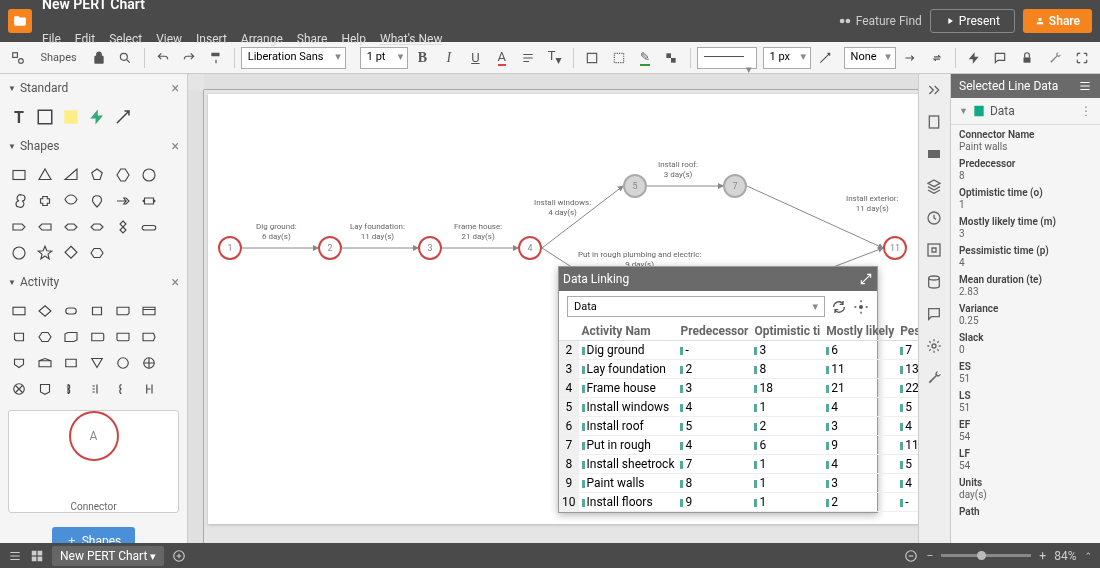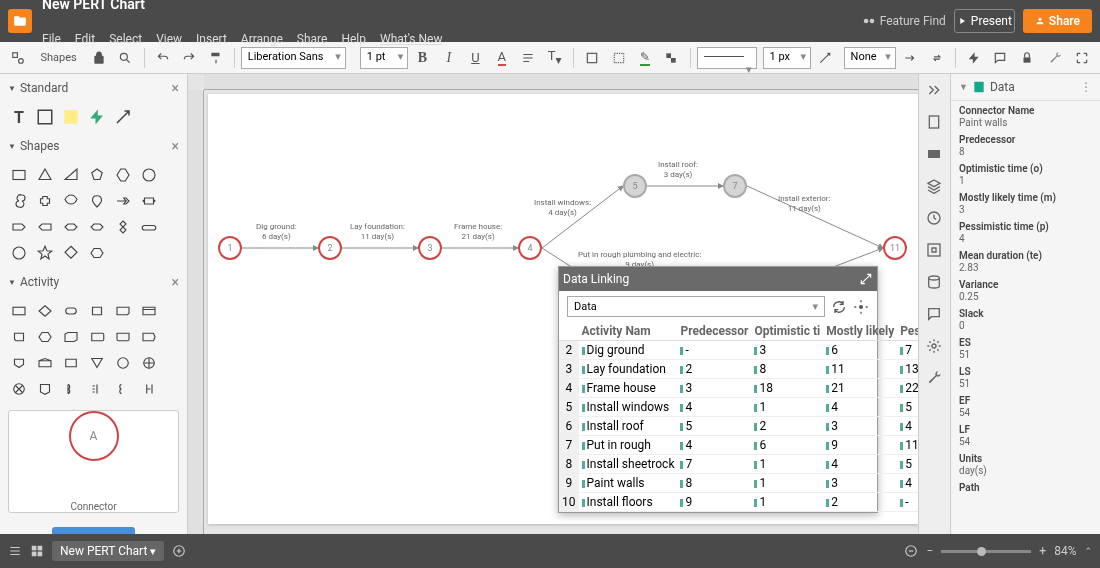--- a/index.html
+++ b/index.html
@@ -5,21 +5,21 @@
 *{margin:0;padding:0;box-sizing:border-box;font-family:-apple-system,BlinkMacSystemFont,"Segoe UI",Roboto,sans-serif;font-size:12px}
 body{width:1100px;height:568px;overflow:hidden;background:#e5e5e5}
 .header{background:#4a4a4a;color:#fff;height:42px;display:flex;align-items:center;padding:0 8px}
 .folder-icon{width:24px;height:24px;background:#f5841f;border-radius:3px;margin-right:10px;display:flex;align-items:center;justify-content:center}
 .title-area{flex:1}
 .doc-title{font-size:14px;font-weight:600;color:#fff}
 .menu-bar{display:flex;gap:14px;font-size:11px;color:#ddd;margin-top:20px}
 .menu-bar span{cursor:pointer}
 .header-right{display:flex;gap:8px;align-items:center}
 .ff-btn{color:#ccc;display:flex;gap:4px;font-size:11px}
-.present-btn{border:1px solid #888;color:#fff;padding:4px 2px;border-radius:3px;display:flex;align-items:center;gap:4px;font-size:11px}
+.present-btn{border:1px solid #888;color:#fff;padding:4px 14px;border-radius:3px;display:flex;align-items:center;gap:4px;font-size:11px}
 .share-btn{background:#f5841f;color:#fff;padding:5px 12px;border-radius:3px;display:flex;align-items:center;gap:4px;font-size:11px;font-weight:600}
 .toolbar{background:#f5f5f5;height:32px;display:flex;align-items:center;padding:0 6px;border-bottom:1px solid #ccc;gap:2px}
 .tb-btn{width:26px;height:26px;display:flex;align-items:center;justify-content:center;color:#555;cursor:pointer;border-radius:2px}
 .tb-label{color:#555;padding:0 8px;font-size:11px}
 .tb-sep{width:1px;height:20px;background:#ccc;margin:0 4px}
 .sel{border:1px solid #aaa;background:#fff;font-size:11px;padding:2px 18px 2px 6px;height:22px;position:relative}
 .sel::after{content:"▾";position:absolute;right:4px;color:#888}
 .line-swatch{width:60px}
 .main{display:flex;height:469px}
 .left-panel{width:188px;background:#f5f5f5;border-right:1px solid #ccc;display:flex;flex-direction:column}
@@ -51,21 +51,21 @@
 .cell-handle{display:inline-block;width:3px;height:8px;background:#5a9;margin-right:2px;vertical-align:middle}
 .right-rail{width:32px;background:#eee;border-left:1px solid #ccc;display:flex;flex-direction:column;align-items:center;padding-top:8px;gap:14px}
 .rail-icon{width:18px;height:18px;color:#666;cursor:pointer}
 .right-panel{width:150px;background:#f5f5f5;border-left:1px solid #ccc;display:flex;flex-direction:column}
 .rp-header{background:#6a6a6a;color:#fff;padding:5px 8px;font-size:11px;display:flex;justify-content:space-between;align-items:center}
 .rp-datasource{padding:6px 8px;display:flex;align-items:center;gap:4px;border-bottom:1px solid #ddd;font-size:11px;color:#555}
 .rp-fields{padding:4px 8px;overflow-y:auto;flex:1}
 .rp-field{margin-bottom:6px}
 .rp-field-label{font-size:10px;font-weight:600;color:#444}
 .rp-field-val{font-size:10px;color:#666;margin-top:1px}
-.footer{position:absolute;bottom:0;left:0;right:0;height:34px;background:#4a4a4a;display:flex;align-items:center;padding:0 8px;color:#ccc;gap:8px}
+.footer{position:absolute;bottom:0;left:0;right:0;height:25px;background:#4a4a4a;display:flex;align-items:center;padding:0 8px;color:#ccc;gap:8px}
 .tab-chip{background:#666;padding:3px 8px;border-radius:2px;font-size:11px;color:#fff}
 .zoom-area{margin-left:auto;display:flex;align-items:center;gap:8px;font-size:11px}
 .zoom-slider{width:90px;height:3px;background:#888;position:relative}
 .zoom-slider::after{content:"";position:absolute;left:40%;top:-3px;width:9px;height:9px;background:#bbb;border-radius:50%}
 svg{display:block}
 .ul{text-decoration:underline}
 </style>
 </head>
 <body>
 
@@ -573,21 +573,21 @@
         <div class="node" style="left: 515px; top: 194px;">8</div>
         <div class="node" style="left: 675px; top: 142px;">11</div>
         <div class="edge-label" style="left: 48px; top: 128px;">Dig ground:<br>6 day(s)</div>
         <div class="edge-label" style="left: 142px; top: 128px;">Lay foundation:<br>11 day(s)</div>
         <div class="edge-label" style="left: 246px; top: 128px;">Frame house:<br>21 day(s)</div>
         <div class="edge-label" style="left: 326px; top: 104px;">Install windows:<br>4 day(s)</div>
         <div class="edge-label" style="left: 450px; top: 66px;">Install roof:<br>3 day(s)</div>
         <div class="edge-label" style="left: 370px; top: 156px;">Put in rough plumbing and electric:<br>9 day(s)</div>
         <div class="edge-label" style="left: 450px; top: 182px;">Install sheetrock:<br>4 day(s)</div>
         <div class="edge-label" style="left: 554px; top: 182px;">Paint walls:<br>3 day(s)</div>
-        <div class="edge-label" style="left: 570px; top: 100px;">Install exterior:<br>11 day(s)</div>
+        <div class="edge-label" style="left: 638px; top: 100px;">Install exterior:<br>11 day(s)</div>
         <div style="position: absolute; left: 550px; top: 179px; width: 48px; height: 18px; border: 1px solid rgb(68, 170, 221); outline: rgb(68, 170, 221) dashed 1px;"></div>
       </div>
 
     <div class="data-panel">
       <div class="dp-header">
         <span>Data Linking</span>
         <svg width="14" height="14" viewBox="0 0 24 24" fill="none" stroke="#fff" stroke-width="2">
             <path d="M4 20L20 4M14 4h6v6M10 20H4v-6"></path>
           </svg>
       </div>
@@ -739,20 +739,26 @@
         </svg>
       </div>
     <div class="rail-icon">
         <svg width="16" height="16" viewBox="0 0 24 24" fill="#666">
           <path d="M22 6a4 4 0 01-6 3.5L6 20l-2-2L14.5 8A4 4 0 0118 2l-2 4 2 2 4-2z"></path>
         </svg>
       </div>
   </div>
 
   <div class="right-panel">
+    <div class="rp-header">
+      <span>Selected Line Data</span>
+      <svg width="14" height="14" viewBox="0 0 24 24" fill="#fff">
+          <path d="M4 6h16M4 12h16M4 18h16" stroke="#fff" stroke-width="2"></path>
+        </svg>
+    </div>
     <div class="rp-datasource">
       <span style="font-size:9px;color:#888">▼</span>
       <svg width="14" height="14" viewBox="0 0 24 24" fill="#1a8">
           <rect x="4" y="3" width="16" height="18" rx="1"></rect>
         </svg>
       <span>Data</span>
       <span style="margin-left:auto;color:#888">⋮</span>
     </div>
     <div class="rp-fields" id="rp-fields">
         <div class="rp-field">

